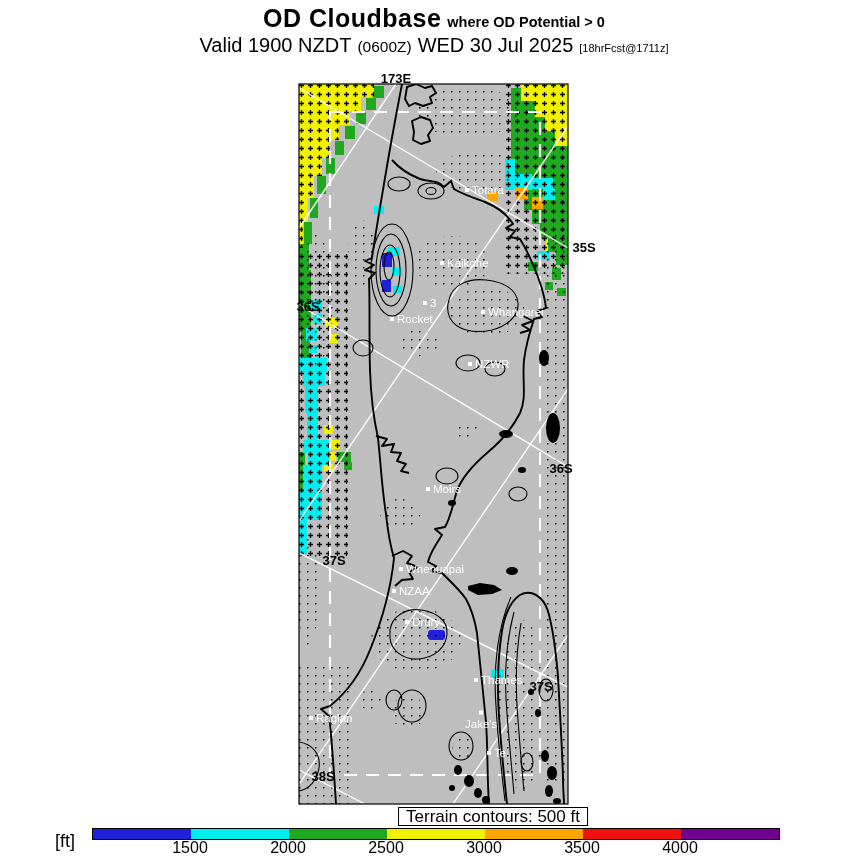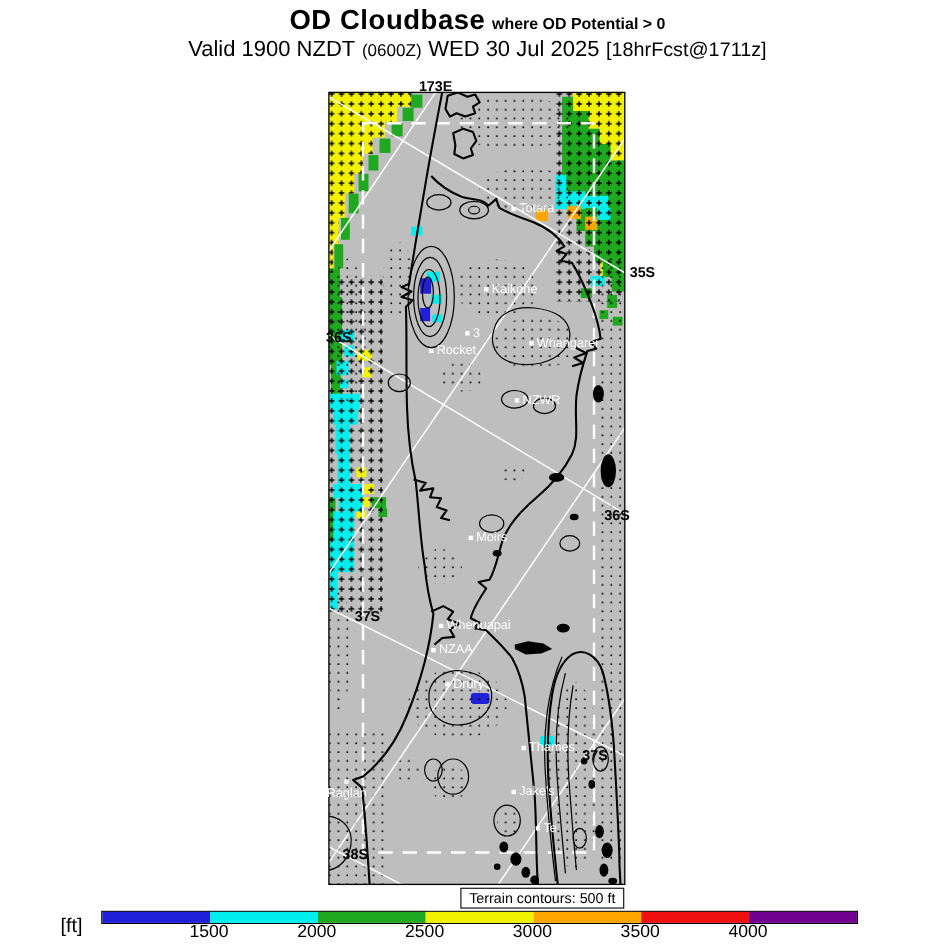--- a/index.html
+++ b/index.html
@@ -7,31 +7,31 @@
         font-family:"Liberation Sans",sans-serif;color:#000;}
   
   .titles{position:absolute;left:18px;top:0;width:832px;text-align:center;}
   .t-line{display:flex;justify-content:center;align-items:baseline;gap:6px;white-space:nowrap;}
   .t1{margin-top:4px;}
   .t1 .main{font-size:25px;font-weight:700;letter-spacing:.5px;}
   .t1 .qual{font-size:14.5px;font-weight:700;}
   .t2{margin-top:1px;}
   .t2 .big{font-size:20px;}
   .t2 .med{font-size:15.5px;}
-  .t2 .sml{font-size:18px;}
+  .t2 .sml{font-size:11px;}
   .t3{margin-top:1px;font-size:13px;}
   
   .map-svg{position:absolute;left:0;top:0;}
   .grid-label{position:absolute;transform:translate(-50%,-50%);font-size:13px;font-weight:700;}
   .place{position:absolute;transform:translate(0,-50%);display:flex;align-items:center;gap:3px;
          color:#fff;font-size:11.5px;white-space:nowrap;}
   .pdot{width:4px;height:4px;background:#fff;display:inline-block;flex:none;}
   .terrain-note{position:absolute;left:493px;top:807px;transform:translateX(-50%);
                 border:1px solid #000;background:#fff;padding:0 7px;height:17px;line-height:17px;
-                font-size:13px;white-space:nowrap;}
+                font-size:17px;white-space:nowrap;}
   
   .bar{position:absolute;left:92px;top:828px;width:686px;height:10px;border:1px solid #000;display:flex;}
   .bar .seg{flex:1;height:100%;}
   .s1{background:#2020d8;}.s2{background:#00eeee;}.s3{background:#20a820;}.s4{background:#f2f200;}
   .s5{background:#ffa500;}.s6{background:#f01010;}.s7{background:#700090;}
   .tick{position:absolute;top:839px;transform:translateX(-50%);font-size:16px;}
   .unit{position:absolute;top:831px;font-size:18px;}
 </style>
 </head>
 <body>
@@ -282,29 +282,29 @@
       <span>NZAA</span>
     </div>
   <div class="place" style="left:405px;top:622px;">
       <span class="pdot"></span>
       <span>Drury</span>
     </div>
   <div class="place" style="left:474px;top:680px;">
       <span class="pdot"></span>
       <span>Thames</span>
     </div>
-  <div class="place" style="left:465px;top:720px;">
+  <div class="place" style="left:465px;top:720px;flex-direction:column;">
       <span class="pdot"></span>
       <span>Jake's</span>
     </div>
   <div class="place" style="left:455px;top:753px;padding-left:32px;">
       <span class="pdot"></span>
       <span>Te</span>
     </div>
-  <div class="place" style="left:297px;top:718px;flex-direction:column;">
+  <div class="place" style="left:309px;top:718px;">
       <span class="pdot"></span>
       <span>Raglan</span>
     </div>
 
   <div class="terrain-note">Terrain contours: 500 ft</div>
 
   <span class="unit" style="left:55px;">[ft]</span>
   <div class="bar">
     <div class="seg s1"></div>
     <div class="seg s2"></div>

